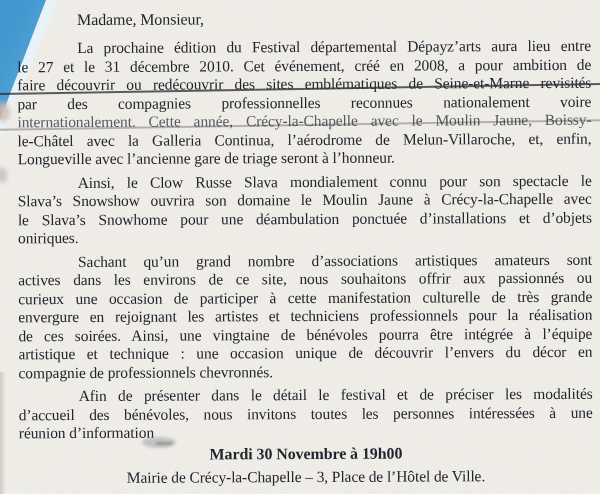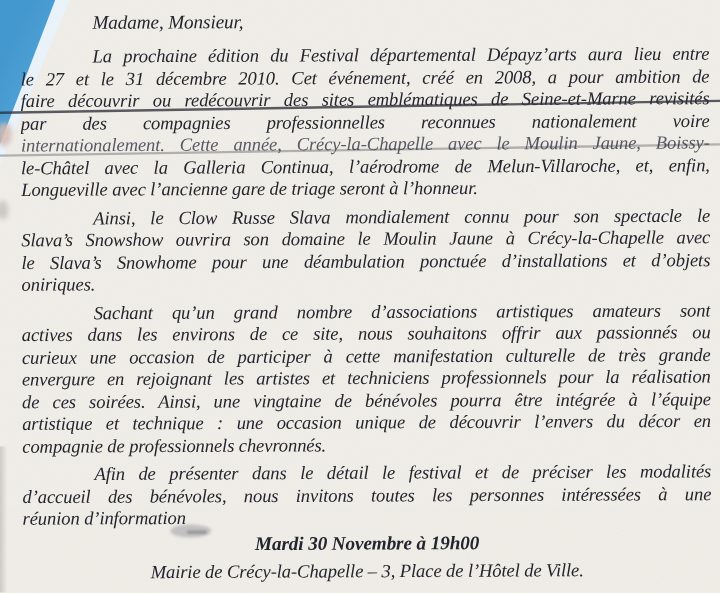--- a/index.html
+++ b/index.html
@@ -11,21 +11,21 @@
     --crease:#2c2c36;
   }
   *{margin:0;padding:0;box-sizing:border-box;}
   html,body{width:600px;height:494px;overflow:hidden;}
   body{
     font-family:"Liberation Serif","DejaVu Serif",serif;
     background:var(--paper);
     position:relative;
     color:var(--ink);
   }
-  .scan{position:absolute;inset:0;background:var(--paper);overflow:hidden;font-style:italic;}
+  .scan{position:absolute;inset:0;background:var(--paper);overflow:hidden;}
 
   
   .corner-outer{
     position:absolute;top:0;left:0;width:70px;height:180px;
     background:var(--blue-edge);
     clip-path:polygon(0 0,58px 0,0 138px);
   }
   .corner-blue{
     position:absolute;top:0;left:0;width:60px;height:160px;
     background:linear-gradient(115deg,#3f97cf 20%,#62b0e0 85%);

